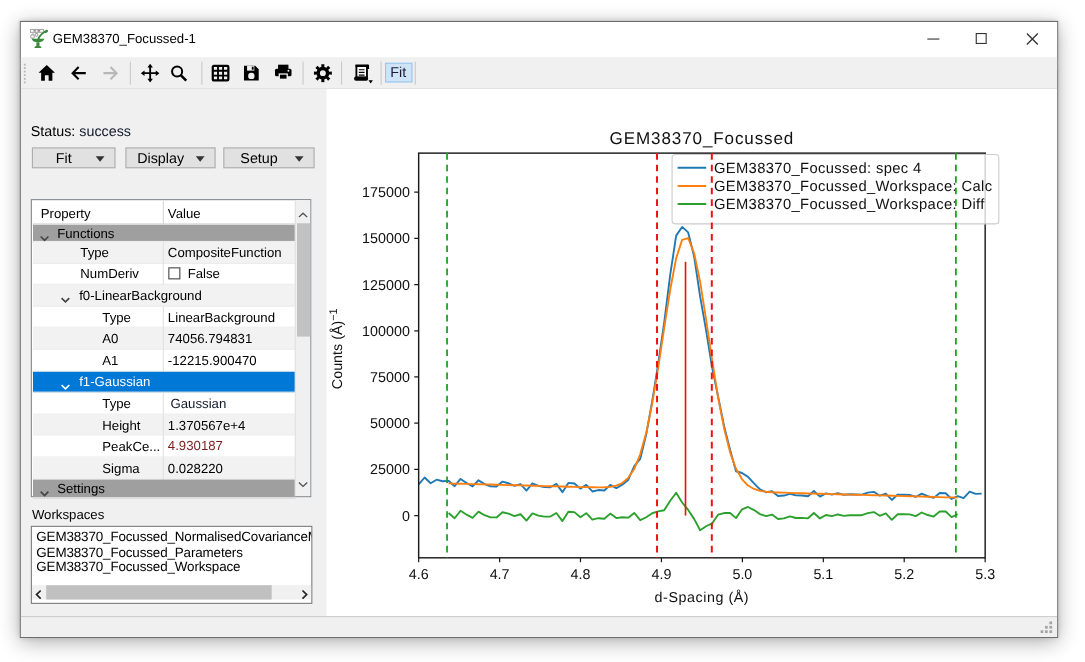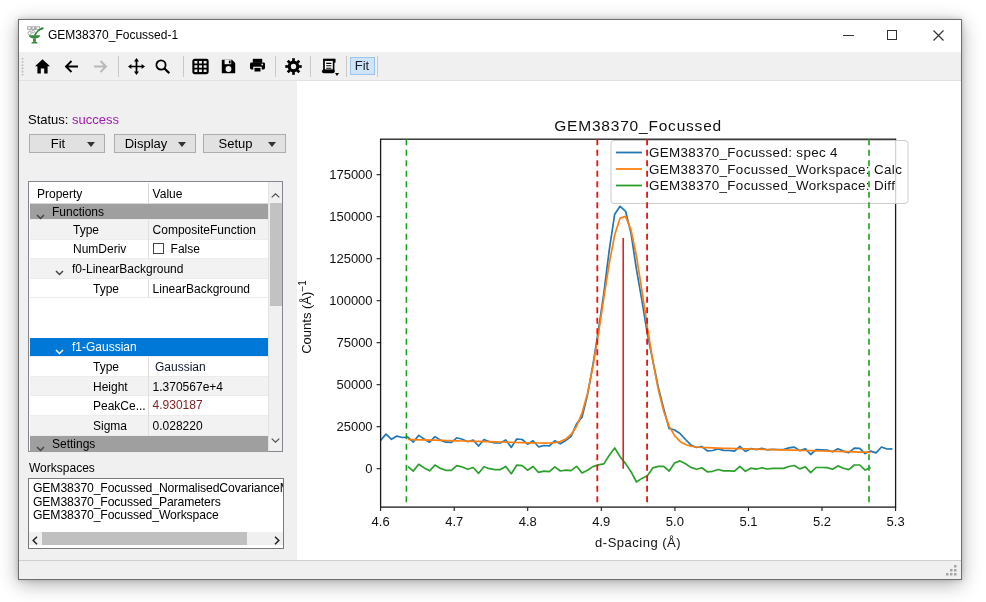--- a/index.html
+++ b/index.html
@@ -88,21 +88,21 @@
           <path d="M5.2 5.4 H10.4 M5.2 7.8 H10.4 M5.2 10.2 H10.4" stroke="#000" stroke-width="1.1"></path>
           <rect x="0.9" y="11.6" width="12.8" height="3.7" rx="1.8" fill="#000"></rect>
         </svg></span>
     <span style="position:absolute;left:316px;top:21px;width:0;height:0;border-left:2.6px solid transparent;border-right:2.6px solid transparent;border-top:3.4px solid #000"></span>
     <div style="position:absolute;left:330.5px;top:4.5px;width:25px;height:18px;background:#cfe4f7;border:1px solid #9ac5ec;font-size:13px;text-align:center;line-height:16px;color:#1c1c30">Fit</div>
     <span class="tsep" style="left:326.5px"></span>
     <span class="tsep" style="left:357.5px"></span>
   </div>
   <div id="main">
     <div id="lpanel">
-      <div style="position:absolute;left:9px;top:31px;font-size:13px">Status: <span style="color:#a21caf">success</span></div>
+      <div style="position:absolute;left:9px;top:31px;font-size:13px">Status: <span style="color:#0f172a">success</span></div>
       <div class="wbtn" style="left:10px;width:76px">Fit<span class="caret"></span></div>
       <div class="wbtn" style="left:95px;width:82px">Display<span class="caret"></span></div>
       <div class="wbtn" style="left:184px;width:83px">Setup<span class="caret"></span></div>
 
       <div style="position:absolute;left:9px;top:100px;width:255px;height:271px;background:#fff;border:1px solid #828790">
         <div style="position:absolute;left:1px;top:22px;width:239px;height:16px;background:#9f9f9f;border-bottom:1px solid #ececec">
             <span style="position:absolute;left:6px;top:4.5px"><svg width="9" height="6" viewBox="0 0 9 6" xmlns="http://www.w3.org/2000/svg">
                 <path d="M1 1 L4.5 4.5 L8 1" fill="none" stroke="#444" stroke-width="1.5"></path>
               </svg></span>
             <span style="position:absolute;left:22px;top:1.0px;color:#000">Functions</span>
@@ -126,20 +126,30 @@
 <div style="position:absolute;left:1px;top:77.2px;width:239px;height:19.6px;background:#f2f2f2;border-bottom:1px solid #ececec">
             <span style="position:absolute;left:25px;top:6.3px"><svg width="9" height="6" viewBox="0 0 9 6" xmlns="http://www.w3.org/2000/svg">
                 <path d="M1 1 L4.5 4.5 L8 1" fill="none" stroke="#444" stroke-width="1.5"></path>
               </svg></span>
             <span style="position:absolute;left:42px;top:2.8px;color:#000">f0-LinearBackground</span>
           </div>
 <div style="position:absolute;left:1px;top:96.80000000000001px;width:239px;height:19.6px;background:#ffffff;border-bottom:1px solid #ececec">
             <span style="position:absolute;left:63px;top:2.8px;color:#000">Type</span>
             <div style="position:absolute;left:117.6px;top:0;width:1px;height:19.6px;background:#e0e0e0"></div>
             <span style="position:absolute;left:122.6px;top:2.8px;color:#000">LinearBackground</span>
+          </div>
+<div style="position:absolute;left:1px;top:116.4px;width:239px;height:19.6px;background:#f2f2f2;border-bottom:1px solid #ececec">
+            <span style="position:absolute;left:63px;top:2.8px;color:#000">A0</span>
+            <div style="position:absolute;left:117.6px;top:0;width:1px;height:19.6px;background:#e0e0e0"></div>
+            <span style="position:absolute;left:122.6px;top:2.8px;color:#000">74056.794831</span>
+          </div>
+<div style="position:absolute;left:1px;top:136.0px;width:239px;height:19.6px;background:#ffffff;border-bottom:1px solid #ececec">
+            <span style="position:absolute;left:63px;top:2.8px;color:#000">A1</span>
+            <div style="position:absolute;left:117.6px;top:0;width:1px;height:19.6px;background:#e0e0e0"></div>
+            <span style="position:absolute;left:122.6px;top:2.8px;color:#000">-12215.900470</span>
           </div>
 <div style="position:absolute;left:1px;top:155.6px;width:239px;height:19.6px;background:#0078d7;border-bottom:1px solid #ececec">
             <span style="position:absolute;left:25px;top:6.3px"><svg width="9" height="6" viewBox="0 0 9 6" xmlns="http://www.w3.org/2000/svg">
                 <path d="M1 1 L4.5 4.5 L8 1" fill="none" stroke="#fff" stroke-width="1.5"></path>
               </svg></span>
             <span style="position:absolute;left:42px;top:2.8px;color:#fff">f1-Gaussian</span>
           </div>
 <div style="position:absolute;left:1px;top:175.2px;width:239px;height:19.6px;background:#ffffff;border-bottom:1px solid #ececec">
             <span style="position:absolute;left:63px;top:2.8px;color:#000">Type</span>
             <div style="position:absolute;left:117.6px;top:0;width:1px;height:19.6px;background:#e0e0e0"></div>

